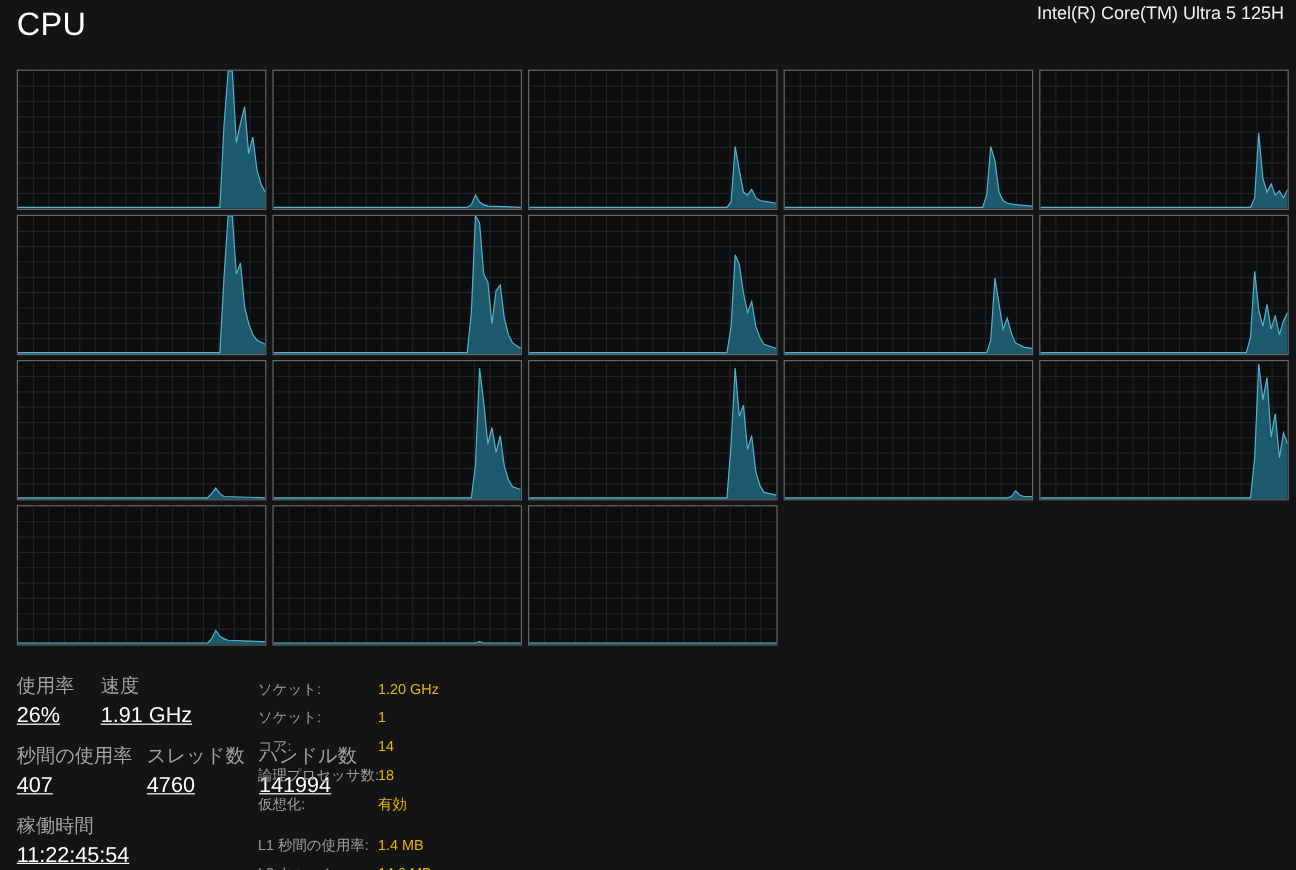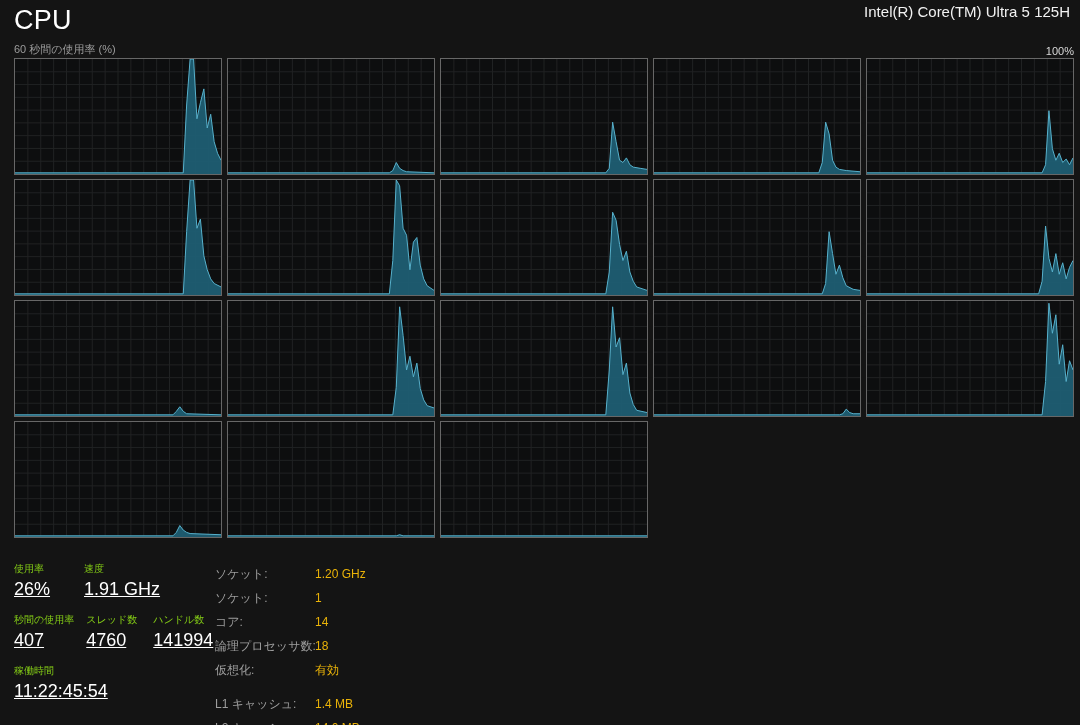--- a/index.html
+++ b/index.html
@@ -11,40 +11,36 @@
   .scale-label{font-size:11px;color:#9c9c9c;}
   .max-label{font-size:11px;color:#d8d8d8;}
   .graph-grid{position:absolute;left:14px;top:58px;width:1060px;display:grid;
     grid-template-columns:repeat(5,208px);grid-auto-rows:117px;column-gap:5px;row-gap:4px;}
   .graph-cell{border:1px solid #676767;background:#0d0e0f;box-sizing:border-box;}
   .graph-cell svg{display:block;width:100%;height:100%;}
   .stats{position:absolute;left:14px;top:562px;}
   .stat-row{display:flex;margin-bottom:13px;}
   .stat-group{margin-right:16px;min-width:54px;}
   .stat-group.w3{min-width:55px;margin-right:12px;}
-  .stat-label{font-size:10px;color:#84cc16;margin-bottom:3px;white-space:nowrap;}
+  .stat-label{font-size:16px;color:#a3a3a3;margin-bottom:3px;white-space:nowrap;}
   .stat-value{font-size:18px;color:#ffffff;white-space:nowrap;text-decoration:underline;}
   .details{position:absolute;left:215px;top:566px;display:grid;grid-template-columns:100px auto;
     column-gap:0;row-gap:7px;font-size:12px;align-items:baseline;}
   .d-label{color:#9e9e9e;white-space:nowrap;}
   .d-value{color:#eab308;white-space:nowrap;}
   .d-spacer{grid-column:1 / 3;height:3px;}
 </style>
 </head>
 <body>
 
 <div class="page">
 
   <div class="title">CPU</div>
   <div class="model">Intel(R) Core(TM) Ultra 5 125H</div>
 
-  <div class="graph-labels">
-    <span class="scale-label">60 秒間の使用率 (%)</span>
-    <span class="max-label">100%</span>
-  </div>
 
   <div class="graph-grid" id="graphGrid">
       <div class="graph-cell">
         <svg viewBox="0 0 208 117" preserveAspectRatio="none">
           <path d="M13 0V117M26 0V117M39 0V117M52 0V117M65 0V117M78 0V117M91 0V117M104 0V117M117 0V117M130 0V117M143 0V117M156 0V117M169 0V117M182 0V117M195 0V117M0 13H208M0 26H208M0 39H208M0 52H208M0 65H208M0 78H208M0 91H208M0 104H208" stroke="#212324" stroke-width="1" fill="none"></path>
           <polygon points="0,117 0.0,115.8 169.9,115.8 173.3,46.8 176.8,0.0 180.3,0.0 183.7,60.8 187.2,44.5 190.7,30.4 194.1,70.2 197.6,56.2 201.1,84.2 204.5,95.9 208.0,103.0 208,117" fill="#1e6075" fill-opacity="0.92" stroke="none"></polygon>
           <polyline points="0.0,115.8 169.9,115.8 173.3,46.8 176.8,0.0 180.3,0.0 183.7,60.8 187.2,44.5 190.7,30.4 194.1,70.2 197.6,56.2 201.1,84.2 204.5,95.9 208.0,103.0" fill="none" stroke="#57b1cc" stroke-width="1" vector-effect="non-scaling-stroke"></polyline>
         </svg>
       </div>
       <div class="graph-cell">
@@ -206,20 +202,20 @@
     <div class="d-value">1.20 GHz</div>
     <div class="d-label">ソケット:</div>
     <div class="d-value">1</div>
     <div class="d-label">コア:</div>
     <div class="d-value">14</div>
     <div class="d-label">論理プロセッサ数:</div>
     <div class="d-value">18</div>
     <div class="d-label">仮想化:</div>
     <div class="d-value">有効</div>
     <div class="d-spacer"></div>
-    <div class="d-label">L1 キャッシュ:</div>
+    <div class="d-label">L1 秒間の使用率:</div>
     <div class="d-value">1.4 MB</div>
     <div class="d-label">L2 キャッシュ:</div>
     <div class="d-value">14.0 MB</div>
 
   </div>
 
 </div>
 
 </body></html>

